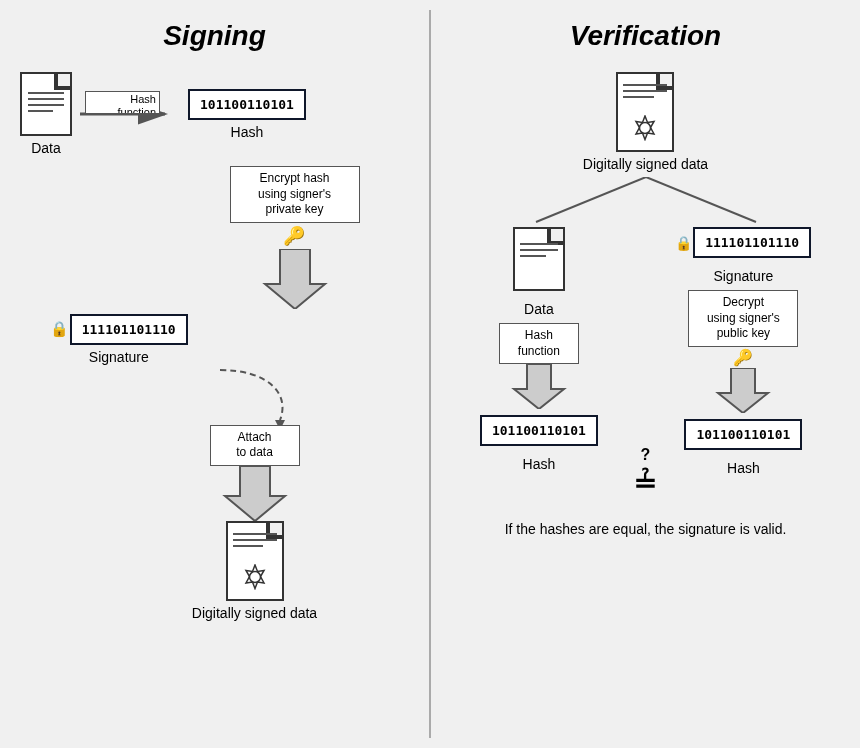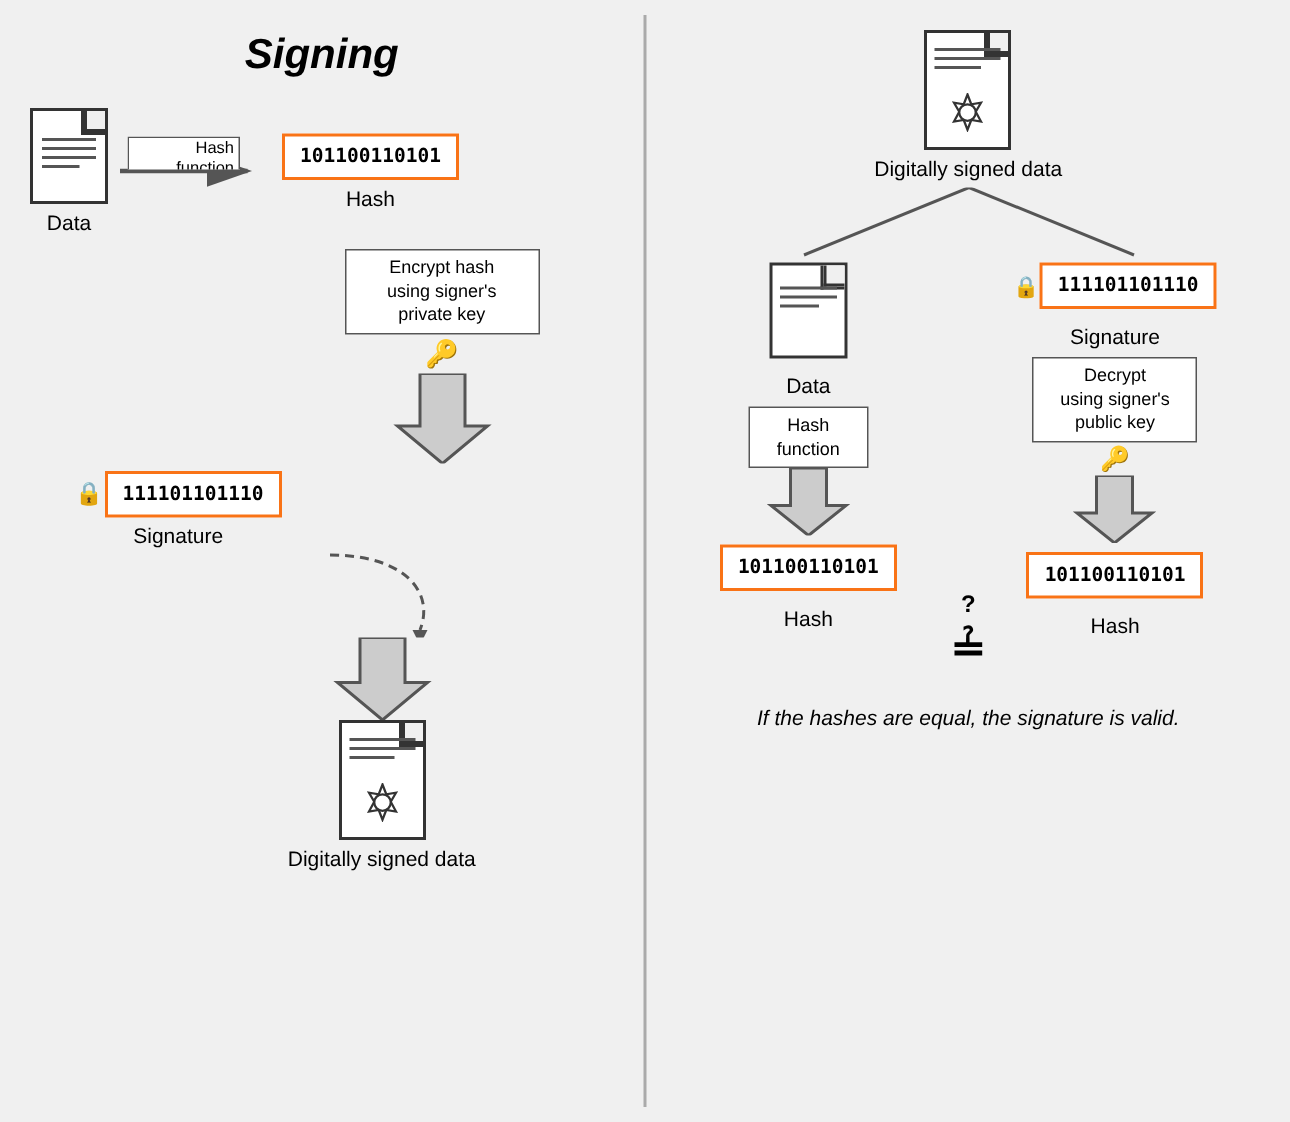--- a/index.html
+++ b/index.html
@@ -62,21 +62,21 @@
     }
     .doc-icon .line {
       height: 2px;
       background: #555;
       margin-bottom: 4px;
     }
     .doc-icon .line:last-child { width: 70%; }
 
     
     .hash-box {
-      border: 2px solid #f97316;
+      border: 2px solid #0f172a;
       background: white;
       padding: 6px 10px;
       font-family: monospace;
       font-size: 13px;
       display: inline-block;
       font-weight: bold;
     }
 
     
     .label {
@@ -191,20 +191,23 @@
     </div>
 
     <div style="position:relative;height:60px;margin-left:10px;">
       <svg width="280" height="60" style="position:absolute;top:0;left:0;">
         <path d="M 200,5 C 250,5 270,30 260,55" fill="none" stroke="#555" stroke-width="2" stroke-dasharray="6,4"></path>
         <polygon points="255,55 265,55 260,65" fill="#555"></polygon>
       </svg>
     </div>
 
     <div style="display:flex;flex-direction:column;align-items:center;margin-left:80px;">
+      <div class="label-box" style="width:90px;">
+        Attach<br>to data
+      </div>
       <svg width="80" height="55">
         <polygon points="25,0 55,0 55,30 70,30 40,55 10,30 25,30" fill="#ccc" stroke="#555" stroke-width="2"></polygon>
       </svg>
     </div>
 
     <div class="flex-col" style="margin-left:80px;margin-top:0px;">
       <div class="doc-icon doc-seal" style="height:80px;width:58px;">
         <div style="position:absolute;top:0;right:0;width:14px;height:14px;background:#f0f0f0;border-left:2px solid #333;border-bottom:2px solid #333;"></div>
         <div style="position:absolute;top:10px;left:5px;right:5px;">
           <div style="height:2px;background:#555;margin-bottom:4px;"></div>
@@ -218,20 +221,21 @@
           </svg>
         </div>
       </div>
       <div class="label">Digitally signed data</div>
     </div>
   </div>
 
   <div class="divider"></div>
 
   <div class="panel" id="verification">
+    <div class="panel-title">Verification</div>
 
     <div class="flex-col" style="margin:0 auto;width:fit-content;">
       <div class="doc-icon doc-seal" style="height:80px;width:58px;">
         <div style="position:absolute;top:0;right:0;width:14px;height:14px;background:#f0f0f0;border-left:2px solid #333;border-bottom:2px solid #333;"></div>
         <div style="position:absolute;top:10px;left:5px;right:5px;">
           <div style="height:2px;background:#555;margin-bottom:4px;"></div>
           <div style="height:2px;background:#555;margin-bottom:4px;"></div>
           <div style="height:2px;background:#555;margin-bottom:4px;width:70%;"></div>
         </div>
         <div style="position:absolute;bottom:5px;left:50%;transform:translateX(-50%);">
@@ -300,15 +304,15 @@
       </div>
     </div>
 
     <div style="display:flex;justify-content:center;margin-top:-20px;margin-bottom:8px;">
       <div style="position:relative;font-size:28px;font-weight:bold;margin-top:10px;">
         <span style="position:absolute;top:-20px;left:50%;transform:translateX(-50%);font-size:16px;font-weight:bold;">?</span>
         ≟
       </div>
     </div>
 
-    <div style="text-align:center;margin-top:22px;font-size:14px;font-style:italic;">If the hashes are equal, the signature is valid.</div>
+    <div style="text-align:center;margin-top:22px;font-size:14px;">If the hashes are equal, the signature is valid.</div>
   </div>
 </div>
 
 </body></html>

